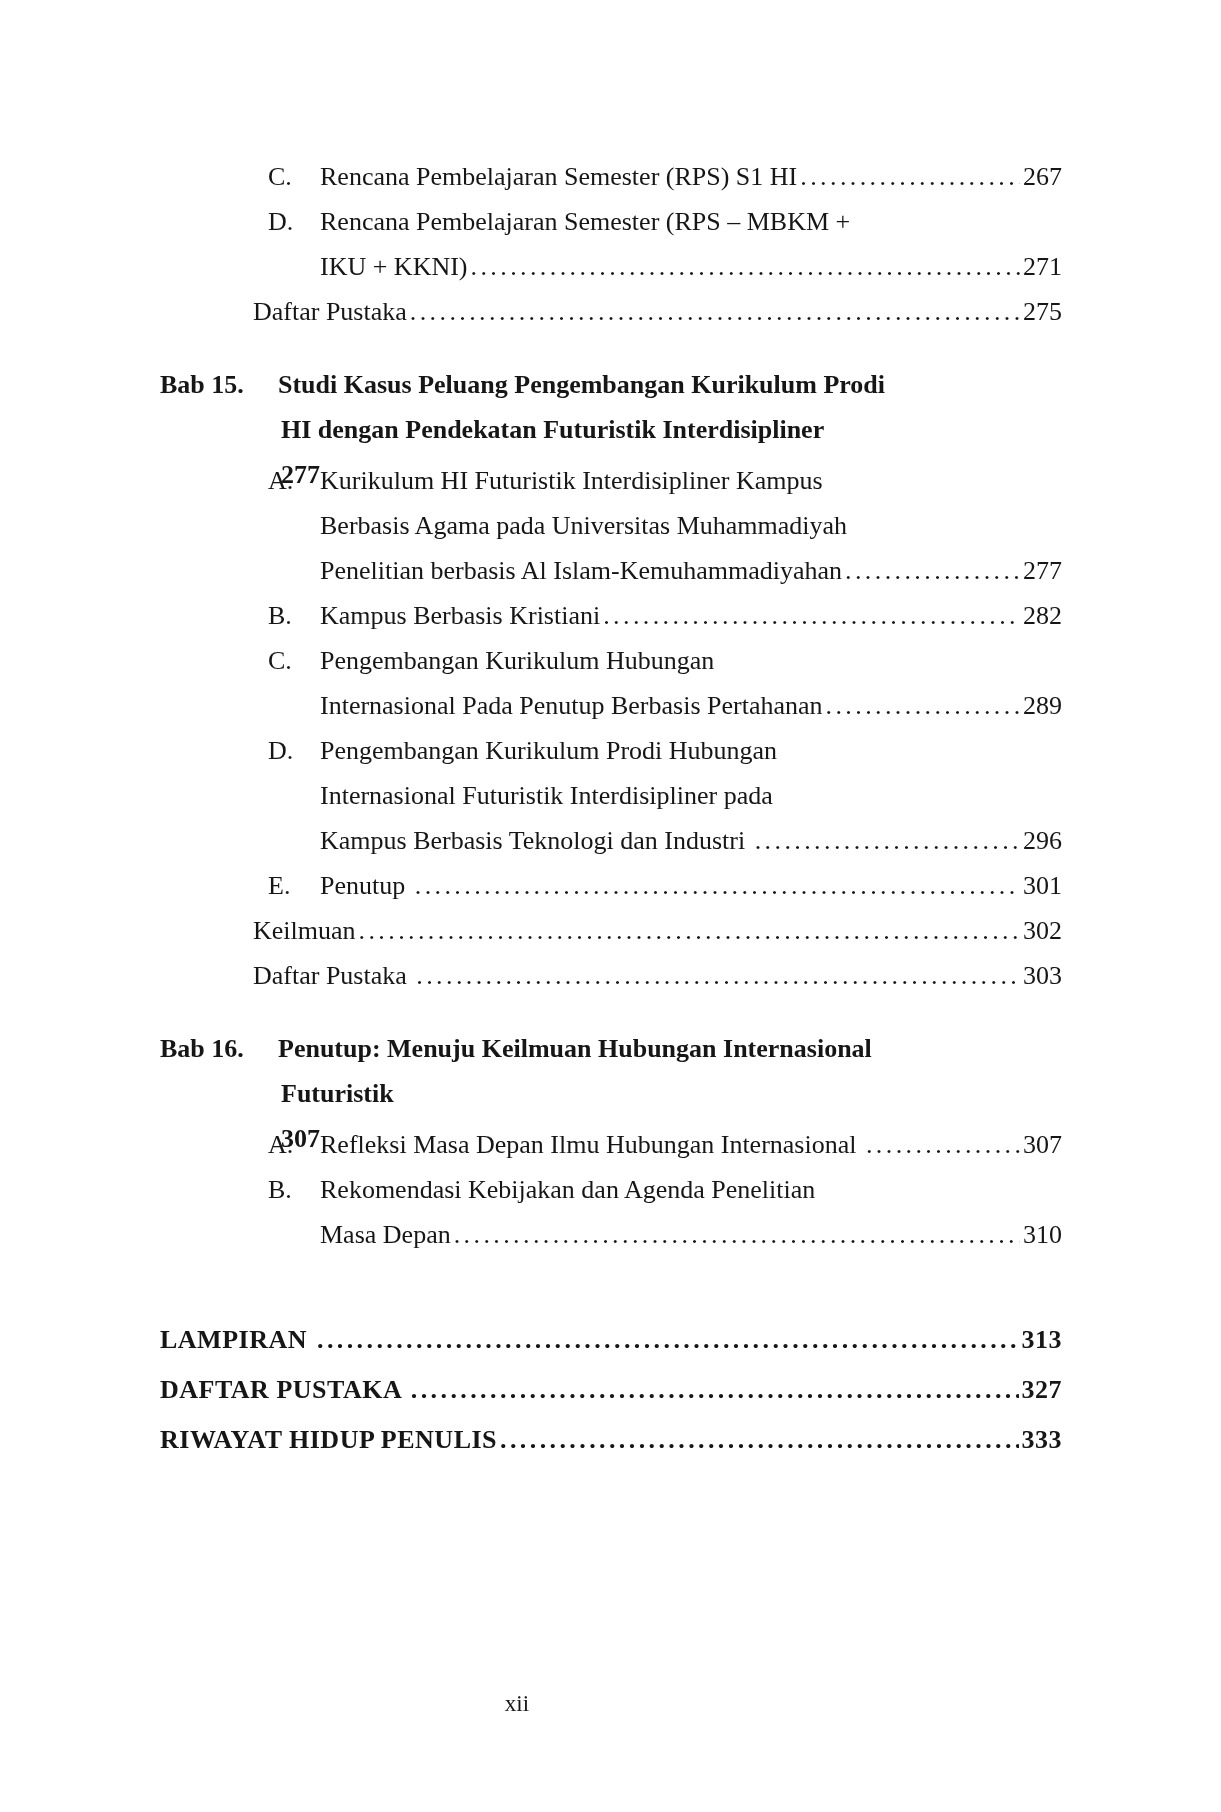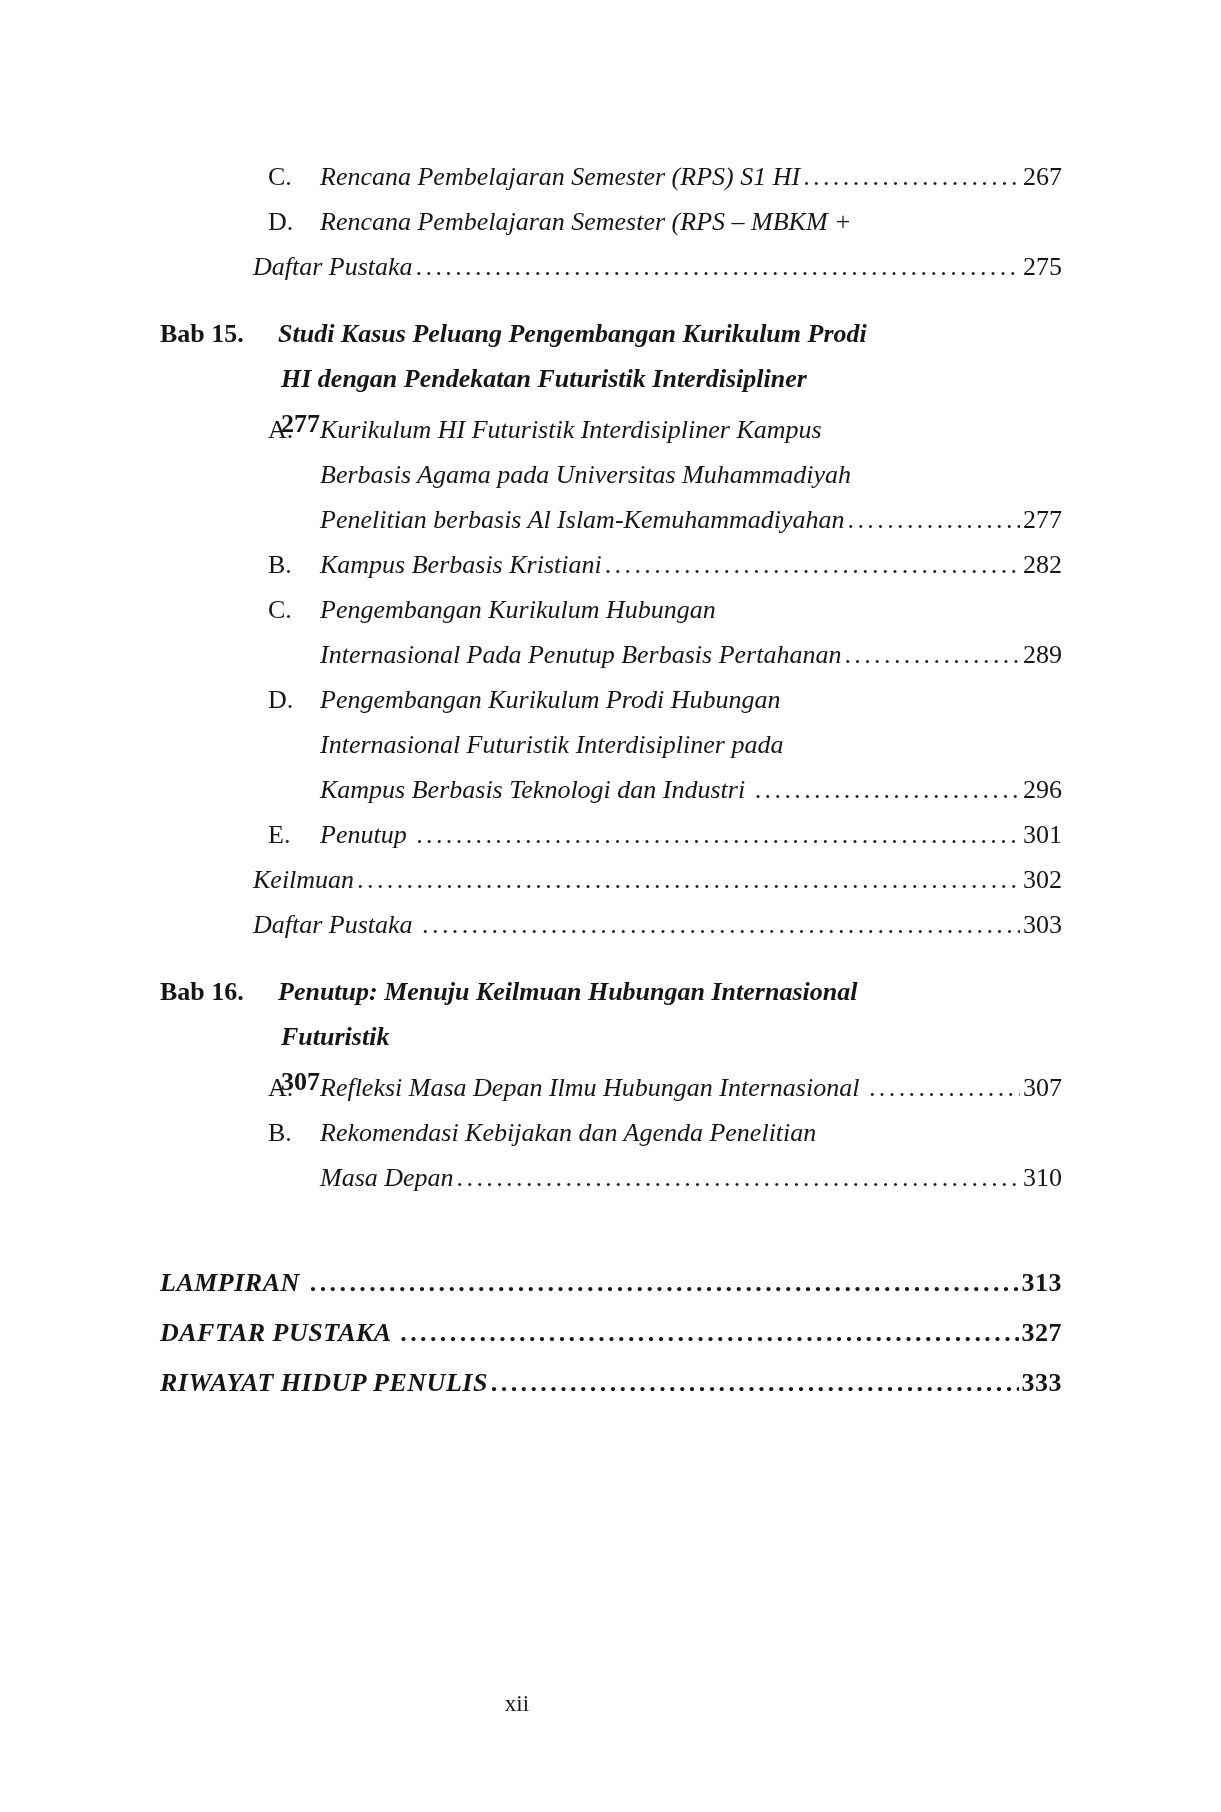--- a/index.html
+++ b/index.html
@@ -28,29 +28,29 @@
     width: 902px;
   }
   .entry { margin: 0; }
   .line {
     display: flex;
     align-items: baseline;
     line-height: 45px;
     height: 45px;
     white-space: nowrap;
   }
-  .text { white-space: pre; font-style: italic; }
+  .text { white-space: pre; }
   
   .entry.item .line { padding-left: 108px; }
   .entry.item .label { flex: 0 0 52px; }
   .entry.item .line.cont { padding-left: 160px; }
   
   .entry.plain .line { padding-left: 93px; }
   
-  .entry.chapter { margin-top: 22px; }
+  .entry.chapter { margin-top: 28px; }
   .entry.chapter .line { font-weight: bold; }
   .entry.chapter .label { flex: 0 0 118px; }
   .entry.chapter .line.cont { padding-left: 118px; flex-direction: column; }
   .entry.chapter + .entry.item { margin-top: 6px; }
   
   .entry.item + .entry.appendix { margin-top: 58px; }
   .entry.appendix .line {
     font-weight: bold;
     line-height: 50px;
     height: 50px;
@@ -90,20 +90,25 @@
           <span class="text">Rencana Pembelajaran Semester (RPS) S1 HI</span>
           <span class="leader"></span>
           <span class="page-num">267</span>
         </div>
       </div>
       <div class="entry item">
         <div class="line">
           <span class="label">D.</span>
           <span class="text">Rencana Pembelajaran Semester (RPS – MBKM +</span>
         </div>
+        <div class="line cont">
+          <span class="text">IKU + KKNI)</span>
+          <span class="leader"></span>
+          <span class="page-num">271</span>
+        </div>
       </div>
       <div class="entry plain">
         <div class="line">
           <span class="text">Daftar Pustaka</span>
           <span class="leader"></span>
           <span class="page-num">275</span>
         </div>
       </div>
       <div class="entry chapter">
         <div class="line">

